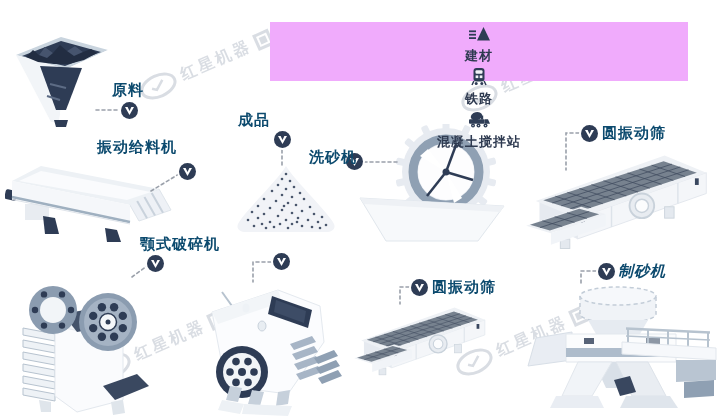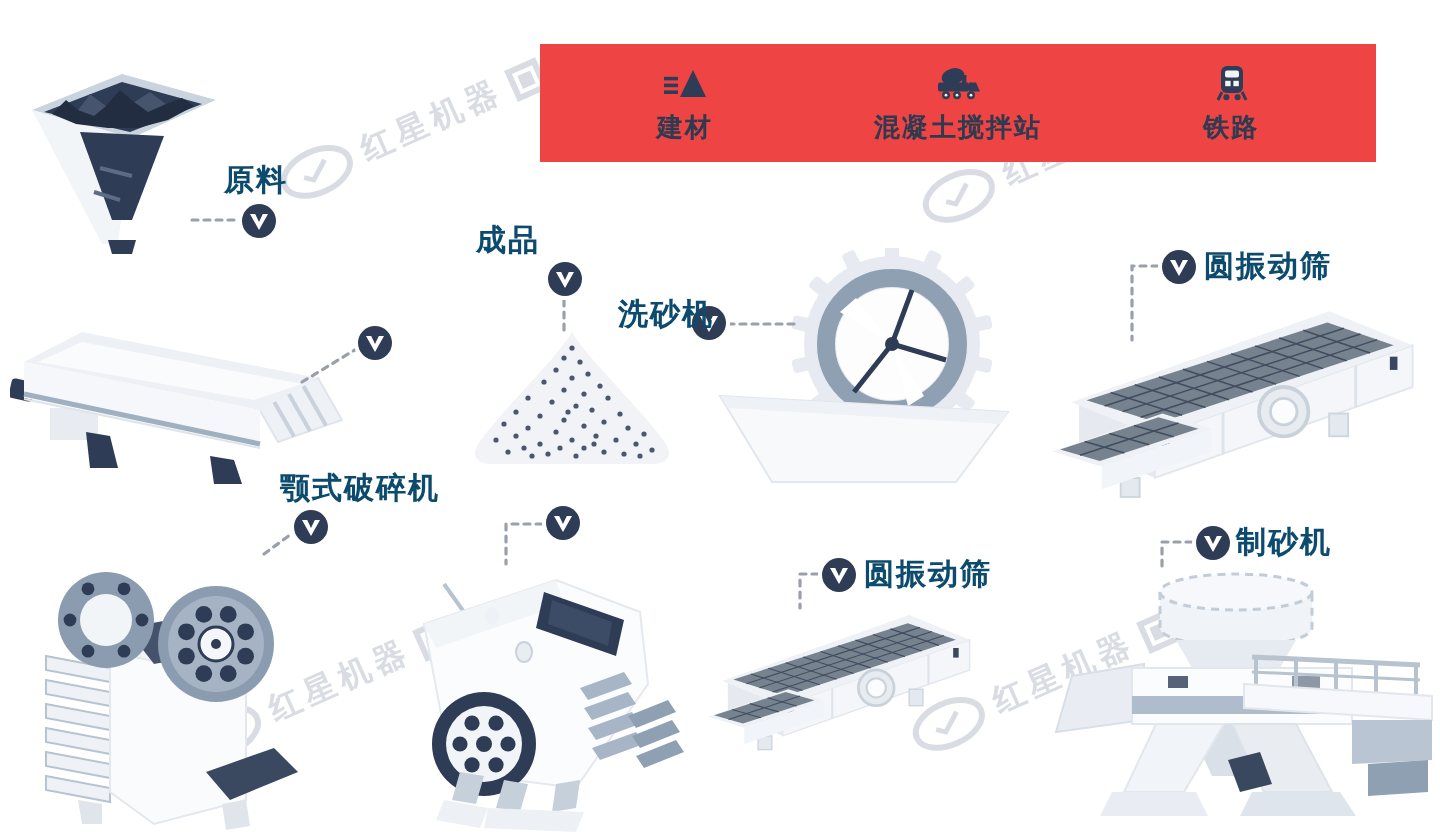--- a/index.html
+++ b/index.html
@@ -23,22 +23,22 @@
   .marker{
     position:absolute;width:17px;height:17px;border-radius:50%;background:#2e3c55;
     display:flex;align-items:center;justify-content:center;z-index:4;box-shadow:0 0 0 2px #ffffff;
   }
   .node-label{
     position:absolute;font-size:15px;font-weight:600;color:#0c4a6e;letter-spacing:1px;
     white-space:nowrap;z-index:4;
   }
   
   #legend{
-    position:absolute;left:270px;top:22px;width:418px;height:59px;background:#ef4444;
-    display:flex;align-items:center;justify-content:space-around;padding:0 18px;box-sizing:border-box;z-index:4;
+    position:absolute;left:270px;top:22px;width:418px;height:59px;background:#f0abfc;
+    display:flex;align-items:center;justify-content:space-around;padding:0 18px;box-sizing:border-box;z-index:4;flex-direction:column;
   }
   .legend-item{display:flex;flex-direction:column;align-items:center;gap:3px;}
   .legend-label{font-size:13px;font-weight:600;color:#2e3a50;letter-spacing:1px;white-space:nowrap;}
 </style>
 </head>
 <body>
 
 <div id="stage">
 
   <div class="watermark" style="left:134px;top:52px;">
@@ -78,52 +78,52 @@
     <div class="legend-item">
       <svg width="22" height="22" viewBox="0 0 22 22">
         <g fill="#2e3c55">
           <polygon points="9,18.5 15.5,5 22,18.5"></polygon>
           <rect x="1" y="8.4" width="7" height="1.8"></rect>
           <rect x="1" y="11.8" width="7" height="1.8"></rect>
           <rect x="1" y="15.2" width="7" height="1.8"></rect>
         </g>
       </svg>
       <span class="legend-label">建材</span>
+    </div>
+    <div class="legend-item">
+      <svg width="22" height="22" viewBox="0 0 22 22">
+        <g fill="#2e3c55">
+          <rect x="5.5" y="3" width="11" height="13.5" rx="3"></rect>
+          <rect x="4.2" y="15.8" width="1.5" height="4.4" transform="rotate(26 4.9 18)"></rect>
+          <rect x="16.3" y="15.8" width="1.5" height="4.4" transform="rotate(-26 17 18)"></rect>
+          <circle cx="8.2" cy="18.6" r="1.5"></circle>
+            <circle cx="13.8" cy="18.6" r="1.5"></circle>
+        </g>
+        <rect x="7.5" y="5.2" width="7" height="3.6" rx="1" fill="#f2f4f7"></rect>
+        <rect x="7.6" y="10.4" width="2.7" height="2.7" fill="#f2f4f7"></rect>
+        <rect x="11.7" y="10.4" width="2.7" height="2.7" fill="#f2f4f7"></rect>
+      </svg>
+      <span class="legend-label">铁路</span>
     </div>
     <div class="legend-item">
       <svg width="24" height="22" viewBox="0 0 24 22">
         <g fill="#2e3c55">
           <ellipse cx="9.5" cy="8.2" rx="5.8" ry="4" transform="rotate(-14 9.5 8.2)"></ellipse>
           <rect x="14" y="7.5" width="2.2" height="4"></rect>
           <rect x="2" y="11.2" width="15.5" height="4.6" rx="1"></rect>
           <path d="M17.5,11.2 L21,11.2 L23,15.8 L17.5,15.8 Z"></path>
           <circle cx="6" cy="17.6" r="2"></circle>
             <circle cx="11.5" cy="17.6" r="2"></circle>
             <circle cx="18.5" cy="17.6" r="2"></circle>
         </g>
         <circle cx="6" cy="17.6" r="0.7" fill="#f2f4f7"></circle>
           <circle cx="11.5" cy="17.6" r="0.7" fill="#f2f4f7"></circle>
           <circle cx="18.5" cy="17.6" r="0.7" fill="#f2f4f7"></circle>
       </svg>
       <span class="legend-label">混凝土搅拌站</span>
-    </div>
-    <div class="legend-item">
-      <svg width="22" height="22" viewBox="0 0 22 22">
-        <g fill="#2e3c55">
-          <rect x="5.5" y="3" width="11" height="13.5" rx="3"></rect>
-          <rect x="4.2" y="15.8" width="1.5" height="4.4" transform="rotate(26 4.9 18)"></rect>
-          <rect x="16.3" y="15.8" width="1.5" height="4.4" transform="rotate(-26 17 18)"></rect>
-          <circle cx="8.2" cy="18.6" r="1.5"></circle>
-            <circle cx="13.8" cy="18.6" r="1.5"></circle>
-        </g>
-        <rect x="7.5" y="5.2" width="7" height="3.6" rx="1" fill="#f2f4f7"></rect>
-        <rect x="7.6" y="10.4" width="2.7" height="2.7" fill="#f2f4f7"></rect>
-        <rect x="11.7" y="10.4" width="2.7" height="2.7" fill="#f2f4f7"></rect>
-      </svg>
-      <span class="legend-label">铁路</span>
     </div>
   </div>
 
   <svg class="machine" style="left:14px;top:34px;" width="96" height="94" viewBox="0 0 96 94">
     <polygon points="2,21 47,3 94,16 52,35" fill="#c9d4de"></polygon>
     <polygon points="2,21 52,35 45,88 37,88" fill="#f2f5f8"></polygon>
     <polygon points="52,35 94,16 57,88 45,88" fill="#ffffff"></polygon>
     <polygon points="8,22 47,7 87,18 51,32" fill="#2e3c55"></polygon>
     <polygon points="26,32 68,34 52,76 42,76" fill="#2e3c55"></polygon>
     <line x1="36" y1="50" x2="52" y2="54" stroke="#5d6c85" stroke-width="2"></line>
@@ -461,20 +461,21 @@
         <polygon points="0,0 2.6,0 4.5,4 6.4,0 9,0 4.5,8" fill="#fff"></polygon>
       </svg>
     </div>
   <div class="marker" style="left:598px;top:263px;">
       <svg width="9" height="8" viewBox="0 0 9 8">
         <polygon points="0,0 2.6,0 4.5,4 6.4,0 9,0 4.5,8" fill="#fff"></polygon>
       </svg>
     </div>
 
   <div class="node-label" style="left:112px;top:81px;">原料</div>
+  <div class="node-label" style="left:97px;top:138px;">振动给料机</div>
   <div class="node-label" style="left:140px;top:235px;text-align:right;">颚式破碎机</div>
   <div class="node-label" style="left:238px;top:111px;">成品</div>
   <div class="node-label" style="left:309px;top:148px;">洗砂机</div>
   <div class="node-label" style="left:602px;top:124px;">圆振动筛</div>
   <div class="node-label" style="left:432px;top:278px;">圆振动筛</div>
-  <div class="node-label" style="left:618px;top:262px;">制砂机</div>
+  <div class="node-label" style="left:618px;top:262px;font-style:italic;">制砂机</div>
 
 </div>
 
 </body></html>

